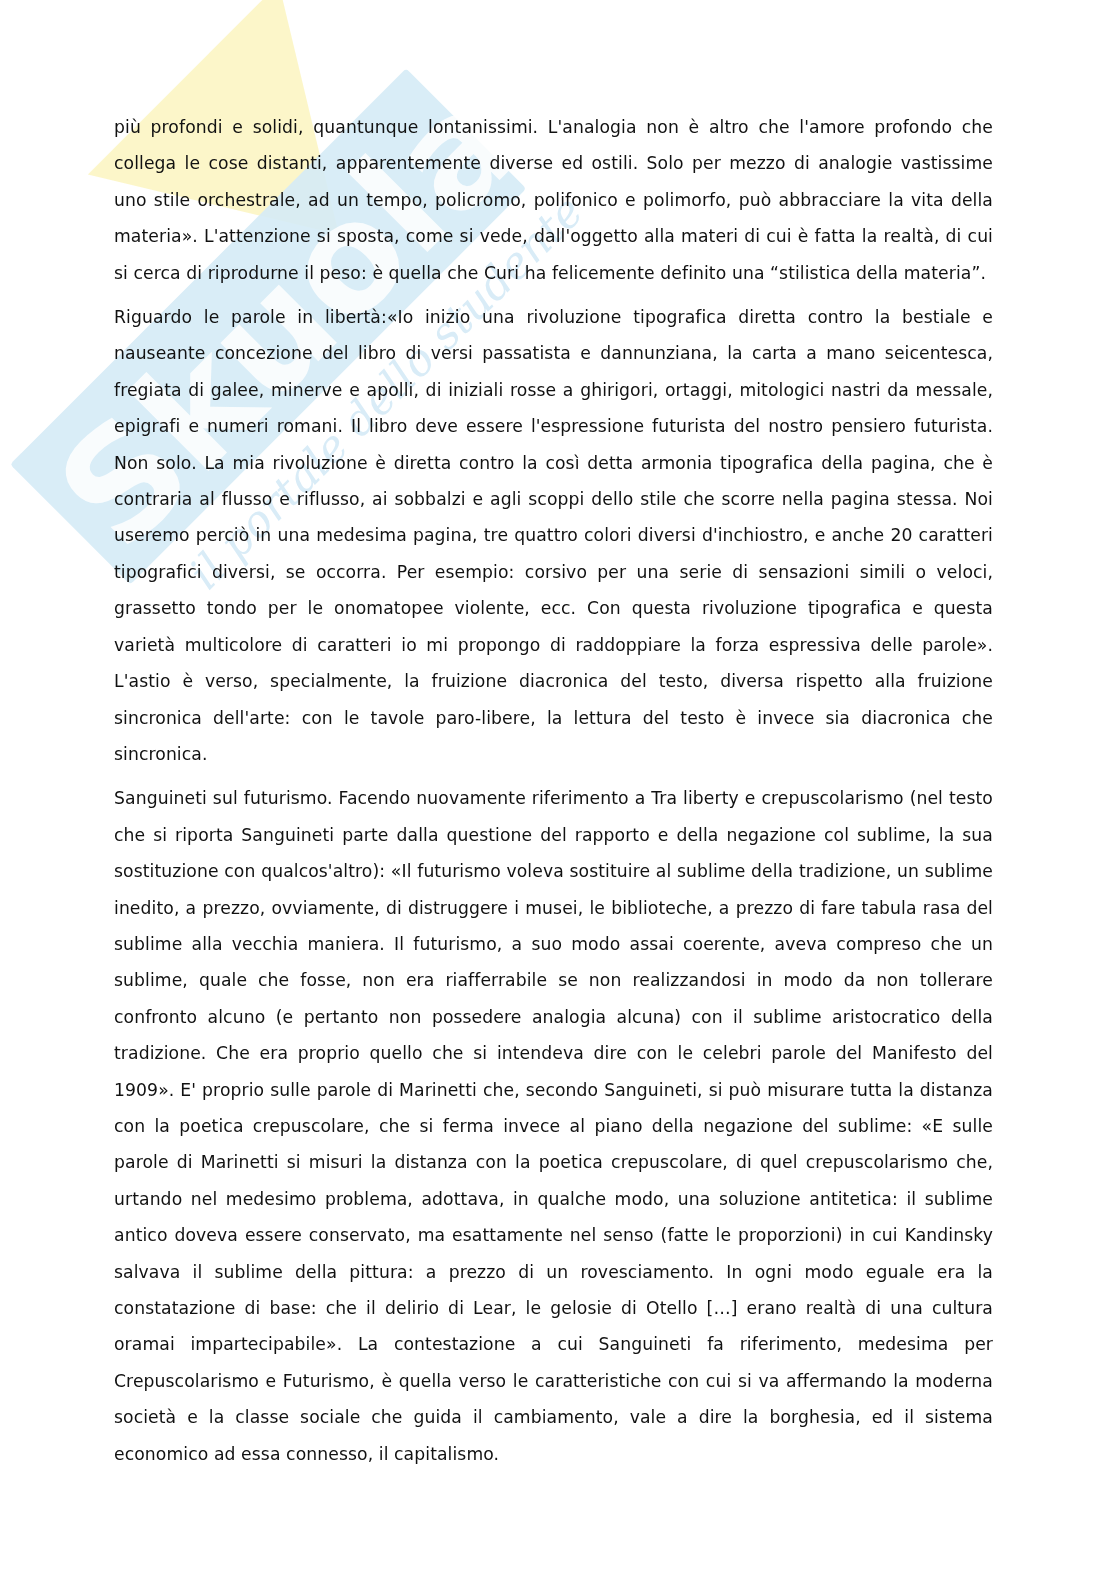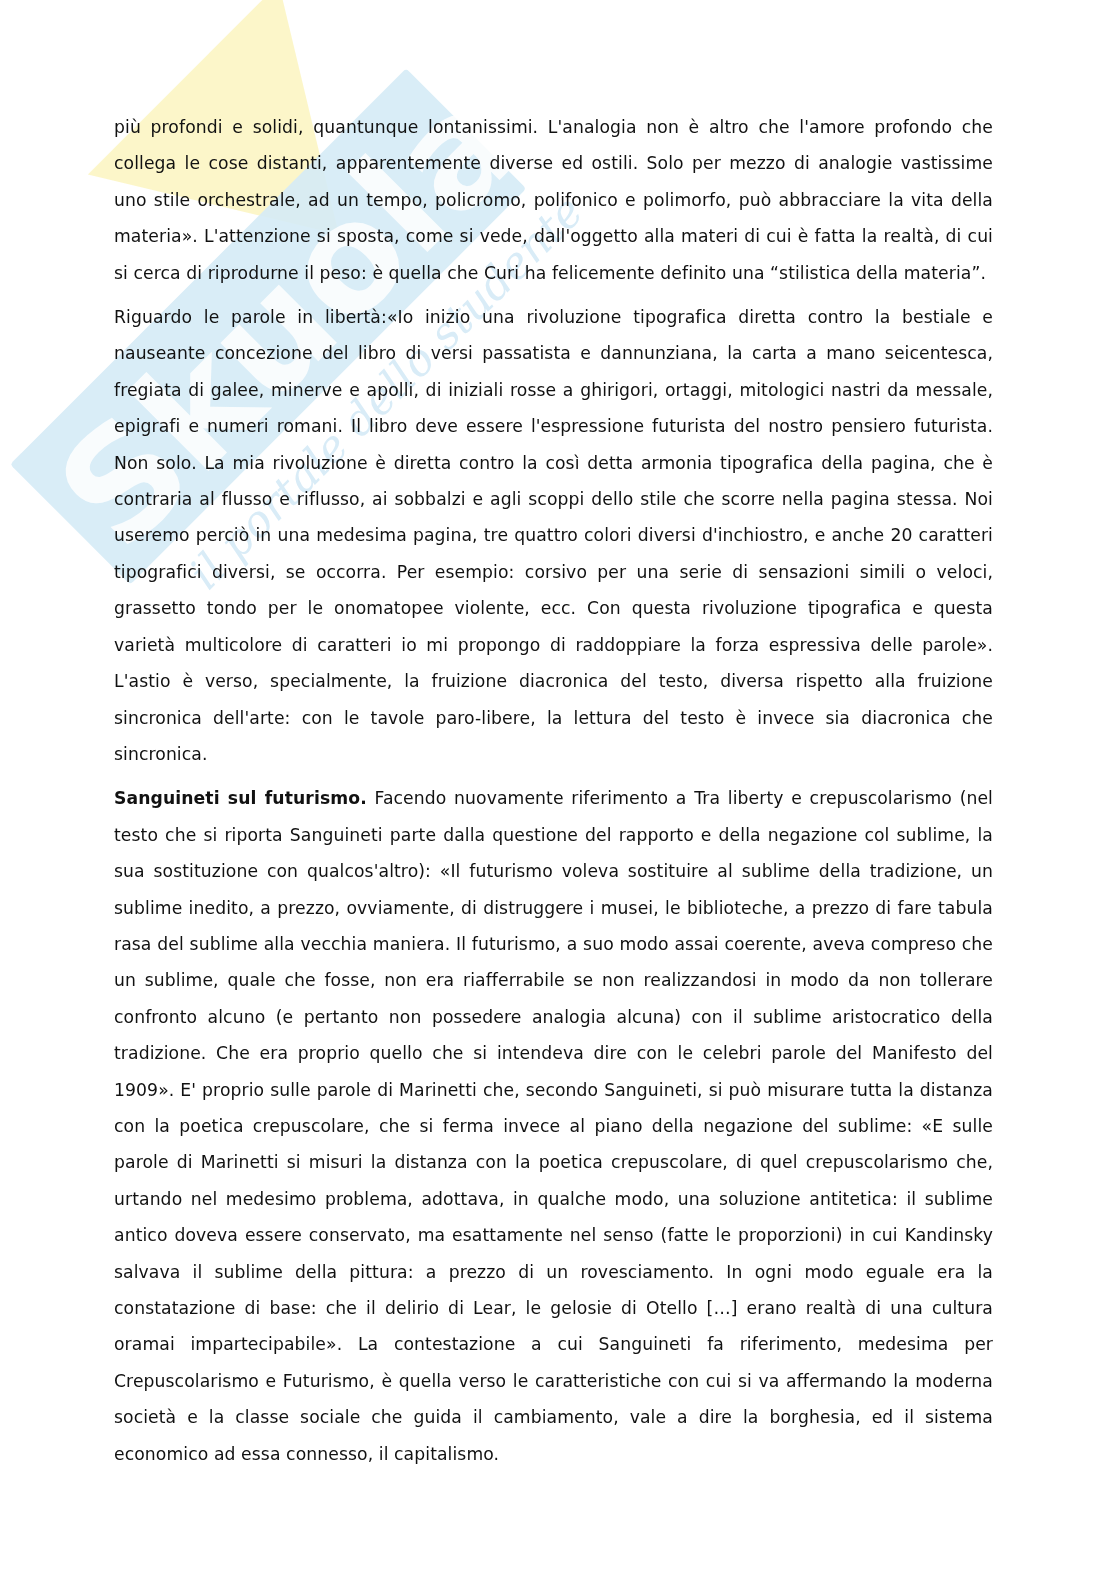--- a/index.html
+++ b/index.html
@@ -31,21 +31,21 @@
     width: 895px;
     z-index: 1;
   }
   .para {
     margin: 8px;
     font-size: 17.2px;
     line-height: 36.4px;
     text-align: justify;
     letter-spacing: 0.1px;
   }
-  .para .bold { font-weight: bold; }
+  .para .bold { font-weight: normal; }
   .para .ital { }
 </style>
 </head>
 <body>
 
 <svg class="watermark" viewBox="0 0 620 640" xmlns="http://www.w3.org/2000/svg">
   <g transform="translate(300,330) rotate(-45)">
 
     <polygon points="-40,-260 230,-260 95,-40" fill="#fcf5c6" opacity="0.95"></polygon>
 

